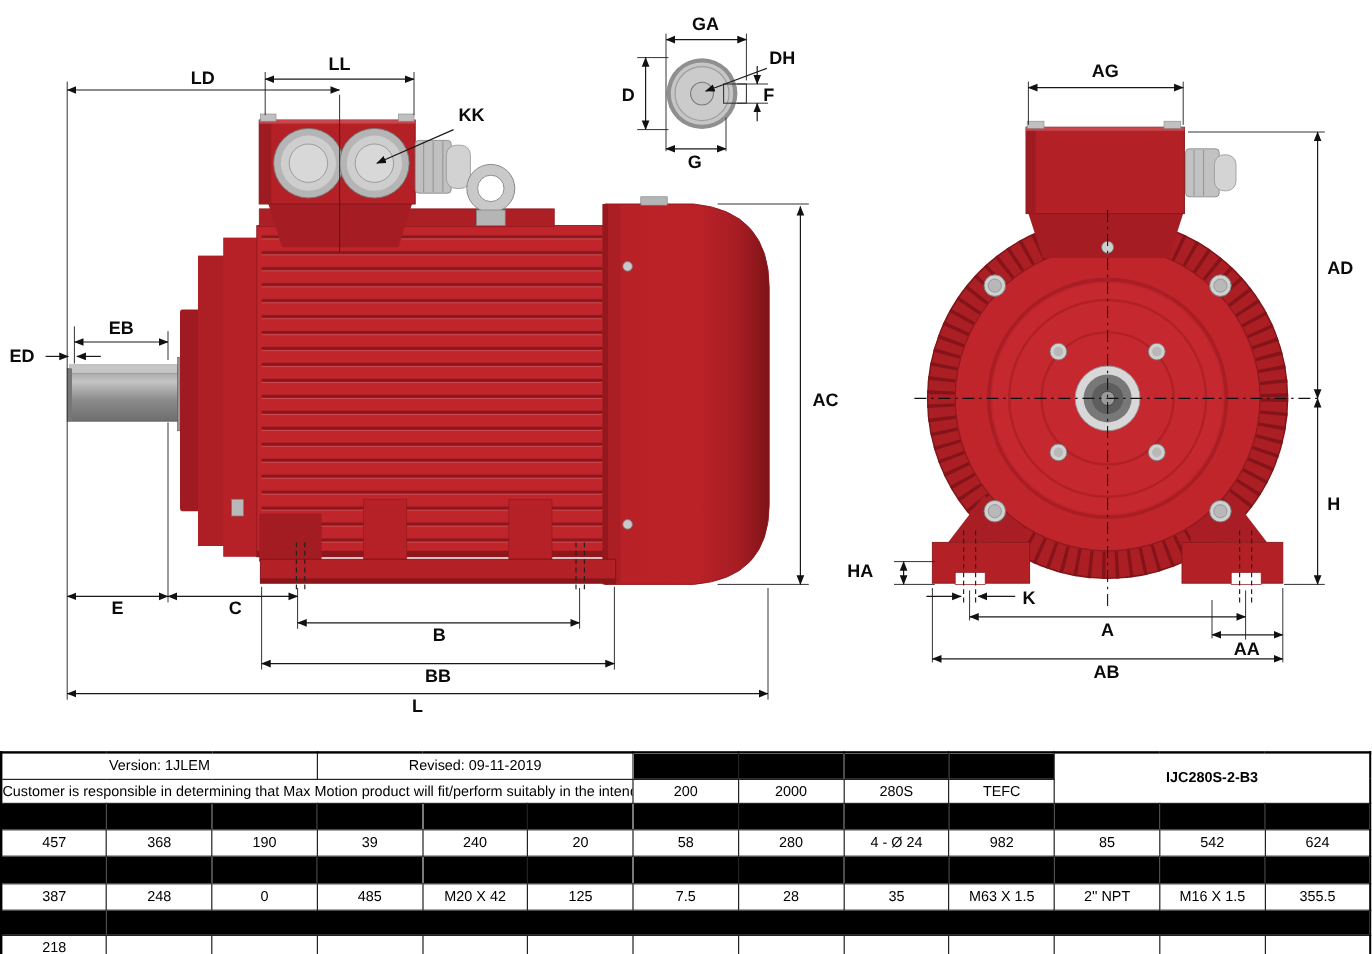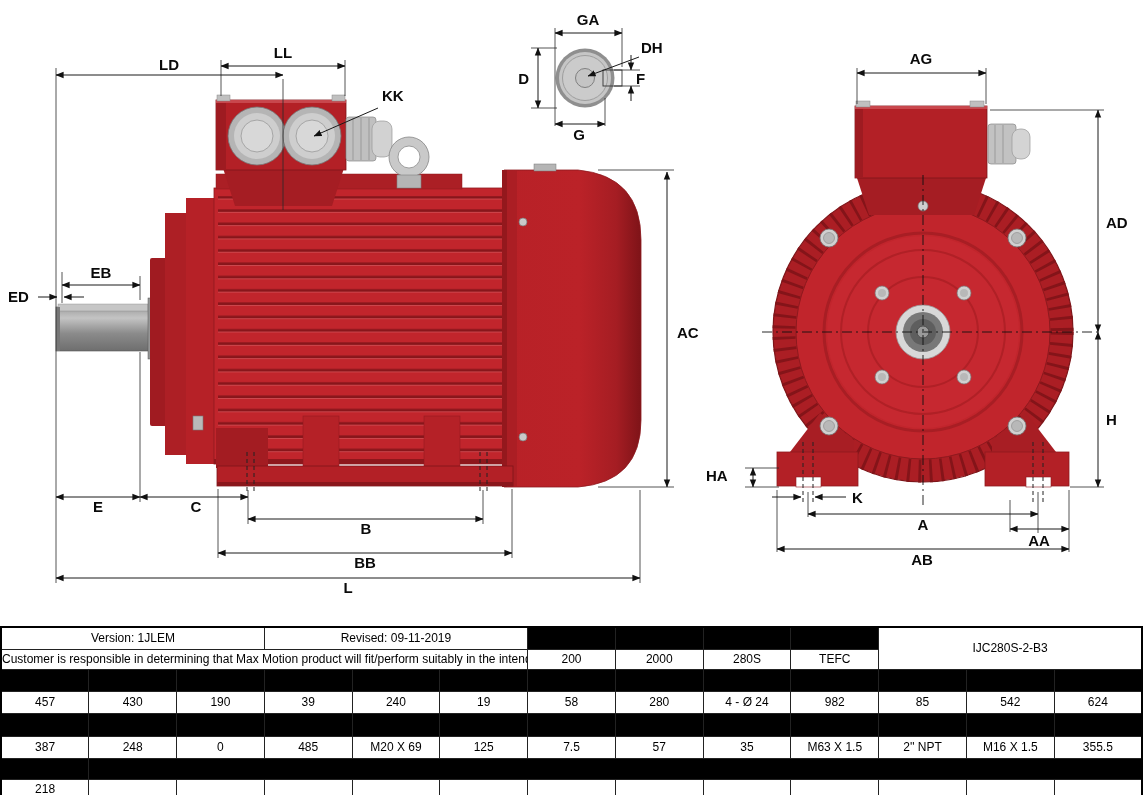--- a/index.html
+++ b/index.html
@@ -10,21 +10,21 @@
   .dim{stroke:#1a1a1a;stroke-width:1;fill:none;}
   .ext{stroke:#2a2a2a;stroke-width:0.8;fill:none;}
   .dash{stroke:#222;stroke-width:1;fill:none;stroke-dasharray:4 3;}
   .cl{stroke:#111;stroke-width:0.9;fill:none;stroke-dasharray:10 4 2 4;}
   table.spec{position:absolute;left:0;top:626px;width:1143px;border-collapse:collapse;
              table-layout:fixed;border:2px solid #000;background:#fff;}
   table.spec td{border:1px solid #222;text-align:center;vertical-align:middle;padding:0;
                 font-size:12px;color:#000;overflow:hidden;white-space:nowrap;}
   td.blk{background:#000;color:#fff;font-weight:bold;border-color:#111;}
   td.info{font-size:12.5px;}
-  td.model{font-weight:normal;font-size:13.5px;}
+  td.model{font-weight:bold;font-size:13.5px;}
   td.disc{font-size:8px;color:#444;}
 </style>
 </head>
 <body>
 
 <div class="canvas">
 
 <svg width="1143" height="626" viewBox="0 0 1143 626">
   <defs>
     <marker id="ah" markerWidth="8" markerHeight="8" viewBox="0 0 10 10" refX="9.5" refY="5" orient="auto-start-reverse">
@@ -325,25 +325,25 @@
     <td class="blk">G</td>
     <td class="blk">H</td>
     <td class="blk">K</td>
     <td class="blk">L</td>
     <td class="blk">AA</td>
     <td class="blk">AB</td>
     <td class="blk">AC</td>
   </tr>
   <tr style="height:22px">
     <td>457</td>
-    <td>430</td>
+    <td>368</td>
     <td>190</td>
     <td>39</td>
     <td>240</td>
-    <td>19</td>
+    <td>20</td>
     <td>58</td>
     <td>280</td>
     <td>4 - Ø 24</td>
     <td>982</td>
     <td>85</td>
     <td>542</td>
     <td>624</td>
   </tr>
   <tr style="height:23px">
     <td class="blk">AD</td>
@@ -358,24 +358,24 @@
     <td class="blk">KK (1)</td>
     <td class="blk">KK (2)</td>
     <td class="blk">KK (3)</td>
     <td class="blk">LD</td>
   </tr>
   <tr style="height:22px">
     <td>387</td>
     <td>248</td>
     <td>0</td>
     <td>485</td>
-    <td>M20 X 69</td>
+    <td>M20 X 42</td>
     <td>125</td>
     <td>7.5</td>
-    <td>57</td>
+    <td>28</td>
     <td>35</td>
     <td>M63 X 1.5</td>
     <td>2'' NPT</td>
     <td>M16 X 1.5</td>
     <td>355.5</td>
   </tr>
   <tr style="height:21px">
     <td class="blk">LL</td>
     <td class="blk" colspan="12"></td>
   </tr>

